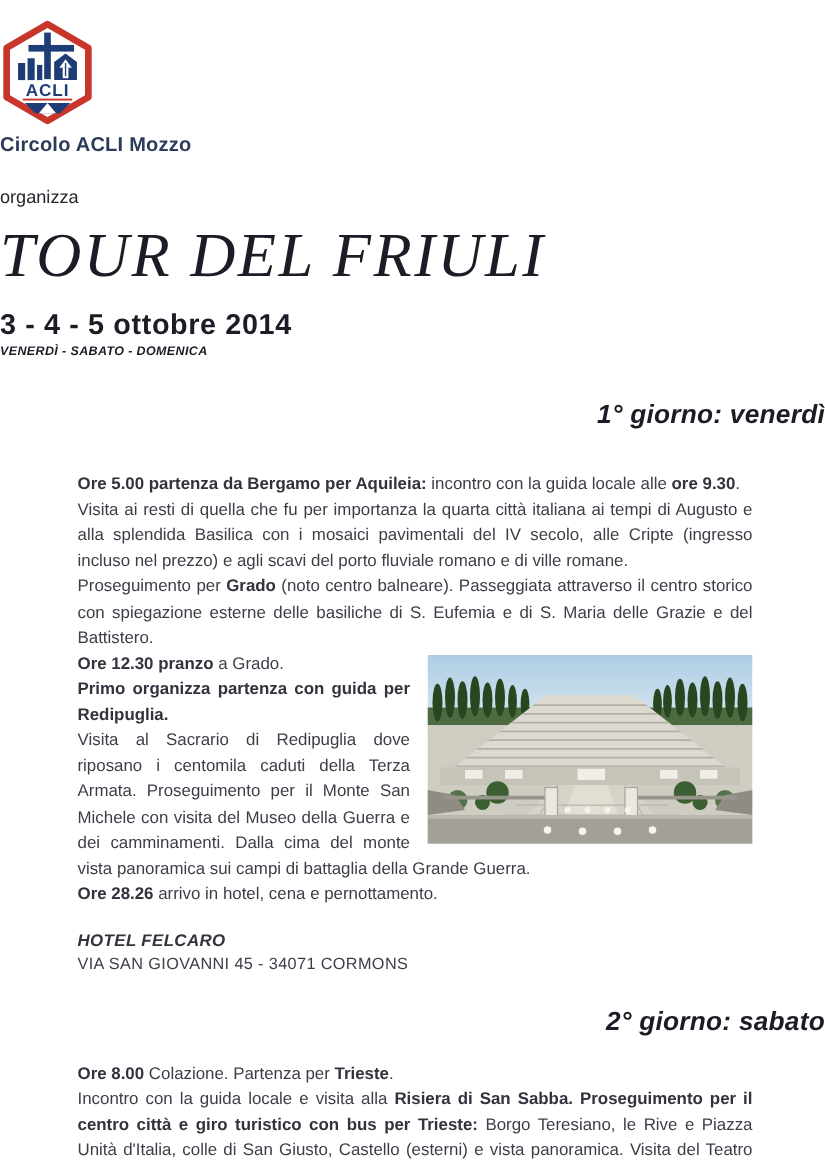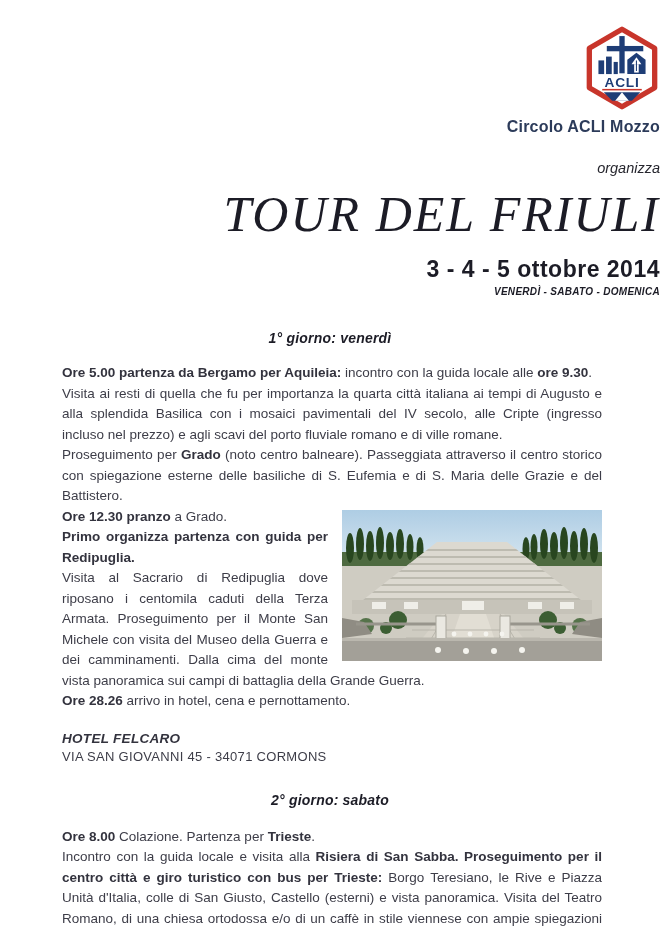--- a/index.html
+++ b/index.html
@@ -13,35 +13,33 @@
   html,body{background:#ffffff;}
   .page{
     position:relative;
     width:660px;height:933px;
     margin:0 auto;
     background:#ffffff;
     overflow:hidden;
     font-family:"Liberation Sans","DejaVu Sans",sans-serif;
     color:var(--body_text);
   }
-  .header{ text-align:right; padding-top:15px;margin-top:10px; }
+  .header{ text-align:left; padding-top:15px; }
   .logo-wrap{ line-height:0; }
   .logo-wrap svg{ width:76px;height:86px; }
   .org-name{
     margin-top:7px;
     font-size:16px;font-weight:bold;
     color:var(--navy_text);
     letter-spacing:.2px;
-    padding-left:48px;
   }
   .organizza{
     margin-top:24px;
-    font-size:14.5px;font-style:italic;
+    font-size:14.5px;
     color:#26262e;
-    padding-left:41px;
   }
   .main-title{
     margin-top:9px;
     font-family:"Liberation Serif","DejaVu Serif",serif;
     font-style:italic;
     font-size:50px;
     letter-spacing:2px;
     color:var(--heading_text);
     white-space:nowrap;
   }
@@ -51,35 +49,35 @@
     color:var(--heading_text);
     letter-spacing:.5px;
   }
   .days-line{
     margin-top:3px;
     font-size:10px;font-weight:bold;font-style:italic;
     color:var(--heading_text);
     letter-spacing:.3px;
   }
   .day-heading{
-    text-align:center;
-    font-size:14px;font-weight:bold;font-style:italic;
+    text-align:right;
+    font-size:21px;font-weight:bold;font-style:italic;
     color:var(--heading_text);
     letter-spacing:.2px;
   }
   .day1-heading{ margin-top:33px; }
   .day2-heading{ margin-top:26px; }
   .content{
     margin:0 58px 0 62px;
     font-size:13.5px;
     line-height:20.5px;
     text-align:justify;
     color:var(--body_text);
   }
-  .day1-content{ margin-top:17px; }
+  .day1-content{ margin-top:33px; }
   .day2-content{ margin-top:19px; }
   .content p{ margin:0; }
   .content .bold, .bold{ font-weight:bold; color:#33333e; }
   .photo{
     float:right;
     width:260px;height:151px;
     margin-left:14px;margin-bottom:2px;margin-top:3px;
     line-height:0;
   }
   .photo svg{ width:100%;height:100%; }

